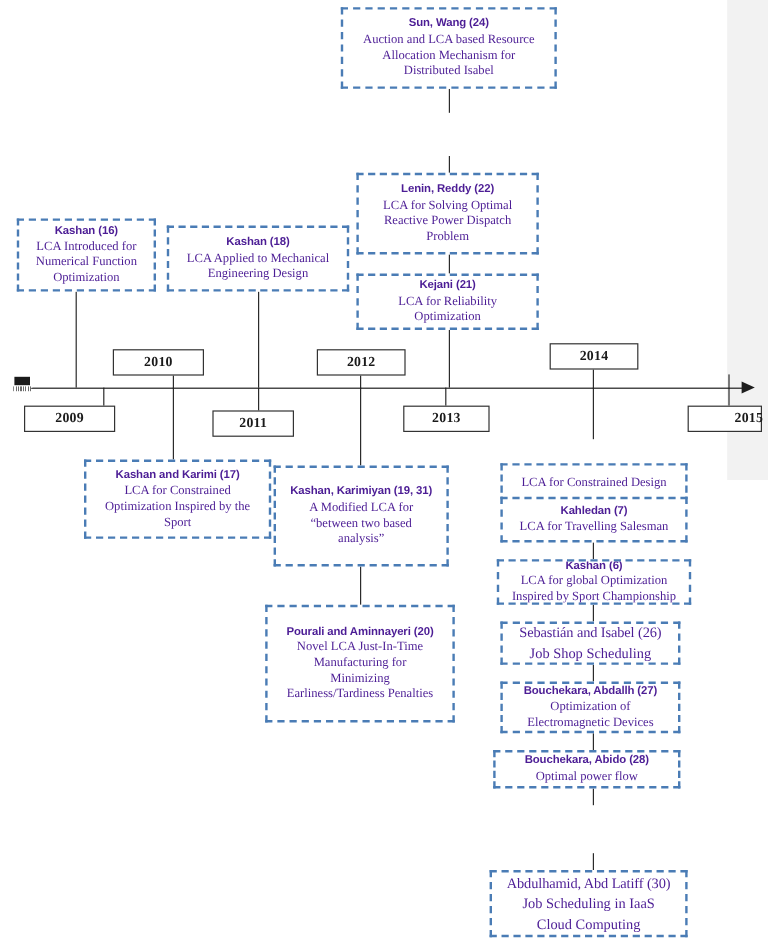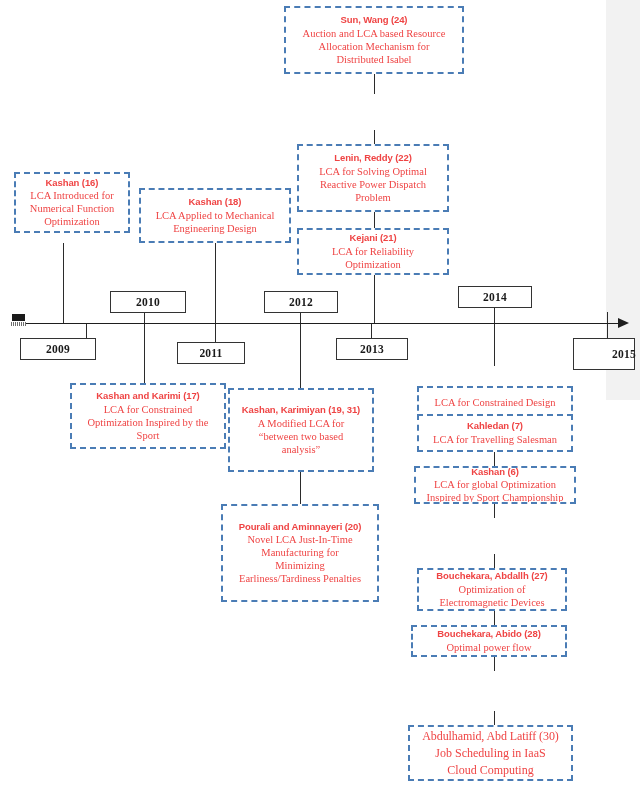--- a/index.html
+++ b/index.html
@@ -30,21 +30,21 @@
   .node {
     position: absolute;
     border: 2px dashed #4a7cb5;
     background: #ffffff;
     display: flex;
     flex-direction: column;
     align-items: center;
     justify-content: center;
     text-align: center;
     font-family: "Liberation Serif", serif;
-    color: #ef4444;
+    color: #4c1d95;
     padding: 2px 4px;
     overflow: hidden;
   }
   .node .ttl {
     font-weight: bold;
     font-family: "Liberation Sans", sans-serif;
     font-size: 9.5px;
     line-height: 12.5px;
     letter-spacing: -0.1px;
   }
@@ -150,26 +150,26 @@
   <div class="vline thin" style="left:607px; top:312px; height:40px;"></div>
 
   <div class="axis-line" style="left:18px; top:323px; width:602px;"></div>
   <div class="axis-arrow" style="left:618px; top:318px;"></div>
   <div class="axis-marker" style="left:10px; top:312px;">
     <div class="mk-inner"></div>
     <div class="mk-hatch"></div>
   </div>
 
   <div class="year" style="left:20px; top:338px; width:76px; height:22px;">2009</div>
-  <div class="year" style="left:110px; top:291px; width:76px; height:22px;">2010</div>
+  <div class="year" style="left:94px; top:291px; width:76px; height:22px;">2010</div>
   <div class="year" style="left:177px; top:342px; width:68px; height:22px;">2011</div>
   <div class="year" style="left:264px; top:291px; width:74px; height:22px;">2012</div>
   <div class="year" style="left:336px; top:338px; width:72px; height:22px;">2013</div>
   <div class="year" style="left:458px; top:286px; width:74px; height:22px;">2014</div>
-  <div class="year" style="left:573px; top:338px; width:62px; height:32px;padding-left:40px;">2015</div>
+  <div class="year" style="left:573px; top:338px; width:62px; height:22px;padding-left:40px;">2015</div>
 
   <div class="node" style="left:284px; top:6px; width:180px; height:68px;">
     <div class="ttl">Sun, Wang (24)</div>
     <div class="body">Auction and LCA based Resource</div>
     <div class="body">Allocation Mechanism for</div>
     <div class="body">Distributed Isabel</div>
   </div>
 
 
   <div class="node" style="left:297px; top:144px; width:152px; height:68px;">
@@ -178,21 +178,21 @@
     <div class="body">Reactive Power Dispatch</div>
     <div class="body">Problem</div>
   </div>
 
   <div class="node" style="left:297px; top:228px; width:152px; height:47px;">
     <div class="ttl">Kejani (21)</div>
     <div class="body">LCA for Reliability</div>
     <div class="body">Optimization</div>
   </div>
 
-  <div class="node" style="left:14px; top:172px; width:116px; height:61px;">
+  <div class="node" style="left:14px; top:182px; width:116px; height:61px;">
     <div class="ttl">Kashan (16)</div>
     <div class="body">LCA Introduced for</div>
     <div class="body">Numerical Function</div>
     <div class="body">Optimization</div>
   </div>
 
   <div class="node" style="left:139px; top:188px; width:152px; height:55px;">
     <div class="ttl">Kashan (18)</div>
     <div class="body">LCA Applied to Mechanical</div>
     <div class="body">Engineering Design</div>
@@ -230,20 +230,24 @@
     <div class="ttl">Kahledan (7)</div>
     <div class="body">LCA for Travelling Salesman</div>
   </div>
 
   <div class="node" style="left:414px; top:466px; width:162px; height:38px;text-align:right;">
     <div class="ttl">Kashan (6)</div>
     <div class="body">LCA for global Optimization</div>
     <div class="body">Inspired by Sport Championship</div>
   </div>
 
+  <div class="node big" style="left:417px; top:518px; width:150px; height:36px;">
+    <div class="ttl">Sebastián and Isabel (26)</div>
+    <div class="body">Job Shop Scheduling</div>
+  </div>
 
   <div class="node" style="left:417px; top:568px; width:150px; height:43px;">
     <div class="ttl">Bouchekara, Abdallh (27)</div>
     <div class="body">Optimization of</div>
     <div class="body">Electromagnetic Devices</div>
   </div>
 
   <div class="node" style="left:411px; top:625px; width:156px; height:32px;">
     <div class="ttl">Bouchekara, Abido (28)</div>
     <div class="body">Optimal power flow</div>

